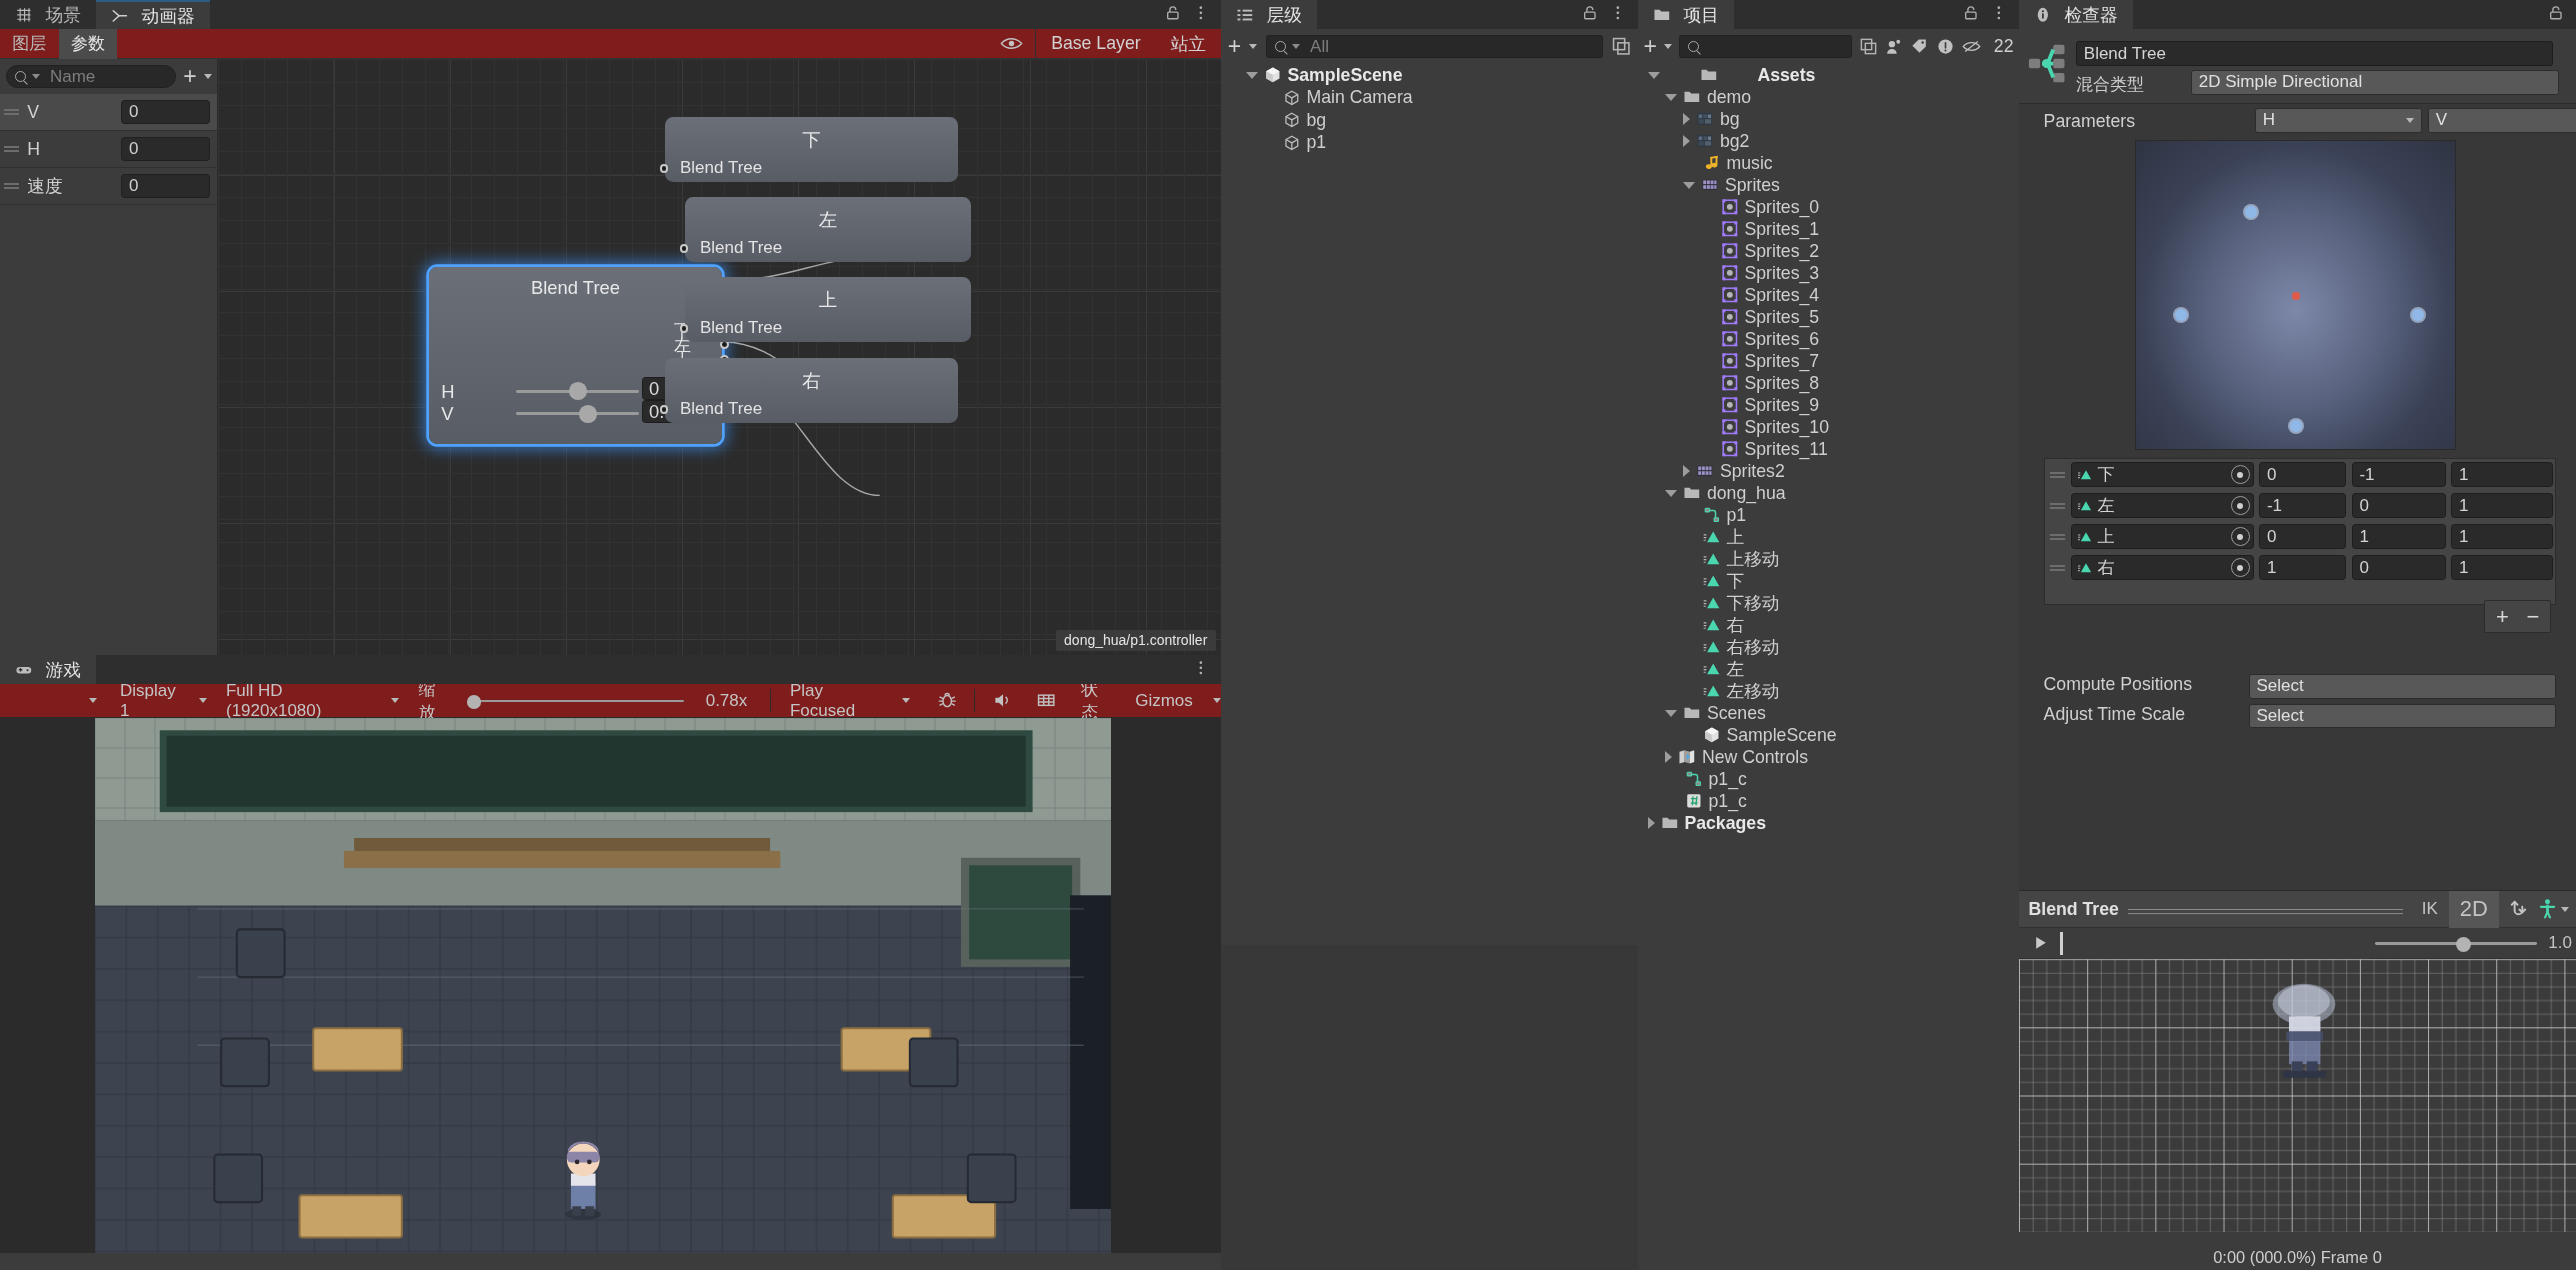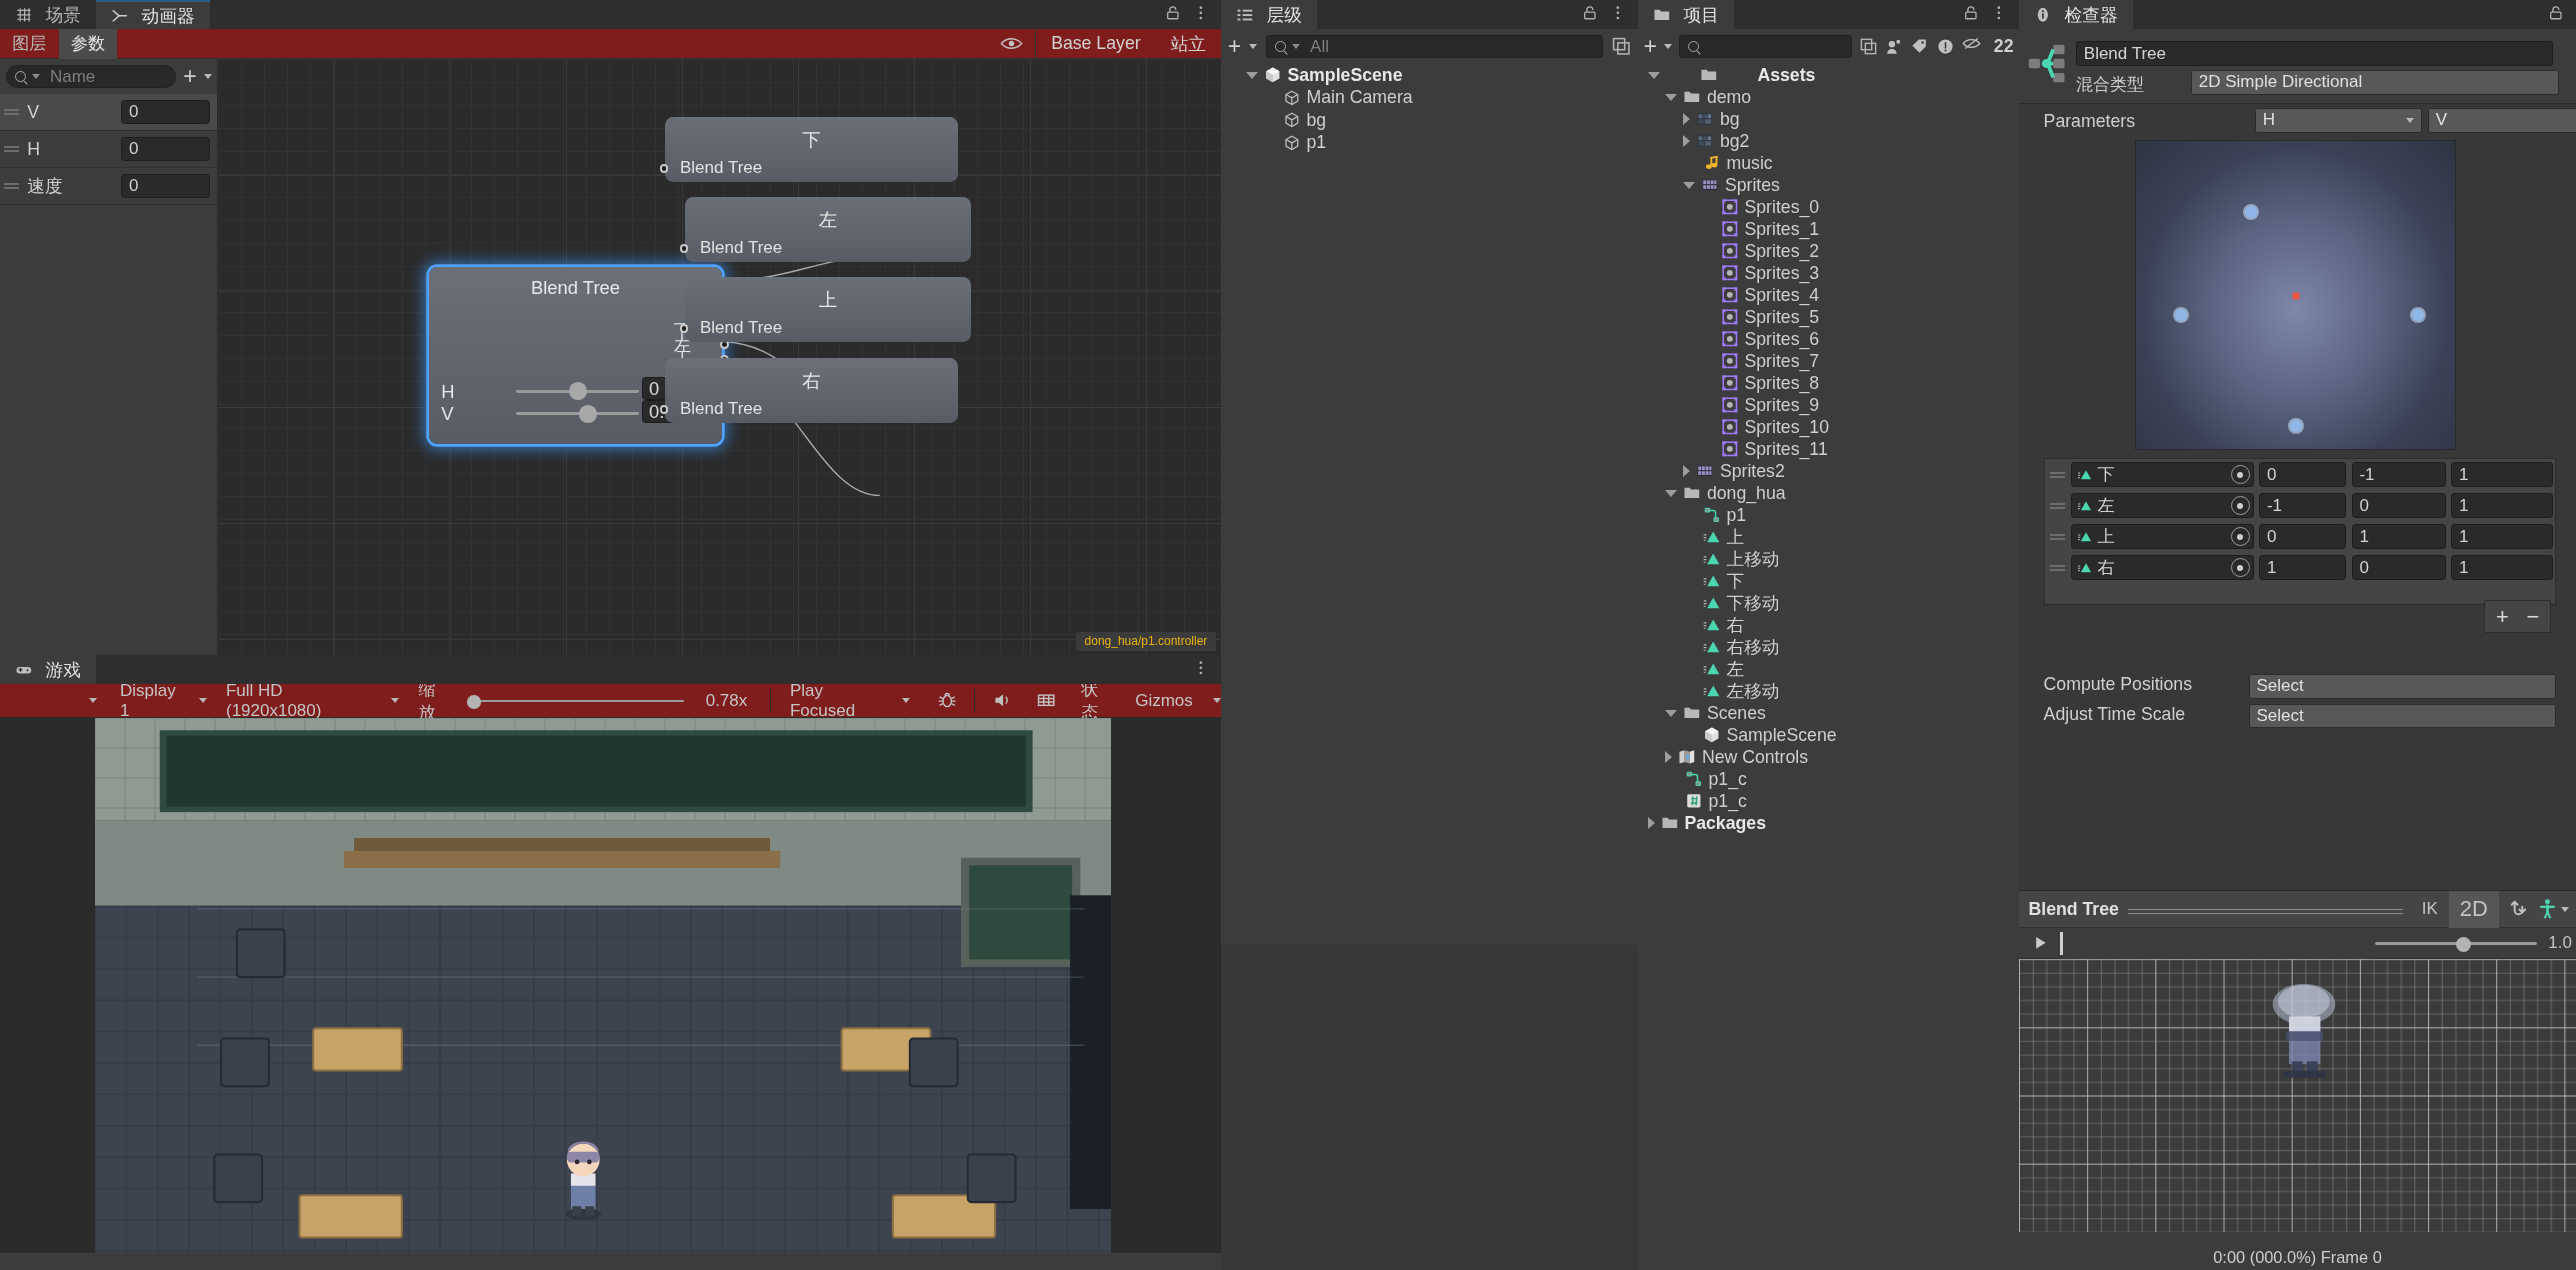--- a/index.html
+++ b/index.html
@@ -61,21 +61,21 @@
           color:#e9e9e9; font-size:18.4px; }
   .node .title{ text-align:center; padding-top:9.5px; }
   .node .sub{ position:absolute; left:15px; bottom:4.1px; font-size:17px; color:#e3e3e3;}
   .node.sel { box-shadow:0 0 0 2.7px #4fa2ff, 0 0 15px 4.8px rgba(60,150,255,.65);}
   .port { width:8.9px;height:8.9px;border:2px solid #c9c9c9;background:#1d1d1d;
           border-radius:50%; position:absolute;}
   .slider { position:absolute; height:2.7px; background:#9a9a9a; border-radius:1.4px;}
   .knob { position:absolute; width:17.7px;height:17.7px;border-radius:50%;background:#a8a8a8;}
   .numbox{ position:absolute; background:#2a2a2a;border:0.7px solid #1d1d1d;border-radius:3.4px;
            color:#dcdcdc;font-size:18.4px;display:flex;align-items:center;padding-left:6.1px;}
-  .footpath{ position:absolute; background:#3b3b3b; color:#eab308; font-size:12px;
+  .footpath{ position:absolute; background:#3b3b3b; color:#e5e5e5; font-size:14px;
              padding:2.7px 8.2px; border-radius:2px;}
   
   .trow { height:22px; display:flex; align-items:center; font-size:17.7px;
           color:#cfcfcf; white-space:nowrap; }
   .tri { width:0;height:0;border-left:6.8px solid transparent;border-right:6.8px solid transparent;
          border-top:7.5px solid #9d9d9d; margin-right:6.1px; flex:none;}
   .tri.r { border-top:none;border-left:7.5px solid #9d9d9d;border-top:6.1px solid transparent;
            border-bottom:6.1px solid transparent;border-right:none; width:0;height:0;}
   .tri.blank{border:none;width:13.6px;height:0;margin-right:6.1px;}
   .ico { width:17.7px;height:17.7px;margin-right:6.1px;flex:none;display:inline-block;}
@@ -527,21 +527,21 @@
       </svg>
     <svg width="19" height="19" viewBox="0 0 24 24">
       <path d="M3 11l8-8h9v9l-8 8z" fill="#c0c0c0"></path>
         <circle cx="16" cy="7" r="1.6" fill="#3c3c3c"></circle>
       </svg>
     <svg width="19" height="19" viewBox="0 0 24 24">
       <circle cx="12" cy="12" r="9" fill="#c0c0c0"></circle>
         <rect x="11" y="6.5" width="2" height="8" fill="#3c3c3c"></rect>
       <circle cx="12" cy="17" r="1.3" fill="#3c3c3c"></circle>
       </svg>
-    <div style="display:flex;align-items:flex-start;gap:13px;font-weight:bold;">
+    <div style="display:flex;align-items:center;gap:13px;">
       <svg width="19" height="15" viewBox="0 0 30 22">
         <g stroke="#c0c0c0" stroke-width="2" fill="none">
             <path d="M2 11s5-6 13-6 13 6 13 6-5 6-13 6S2 11 2 11z"></path>
             <path d="M5 19L25 3"></path>
           </g>
         </svg>
       <span style="font-size:17.7px;color:#cfcfcf">22</span>
     </div>
   </div>
   <div id="projlist" style="position:absolute;left:0;top:64px;right:0;bottom:0;background:#3c3c3c;overflow:hidden;">

